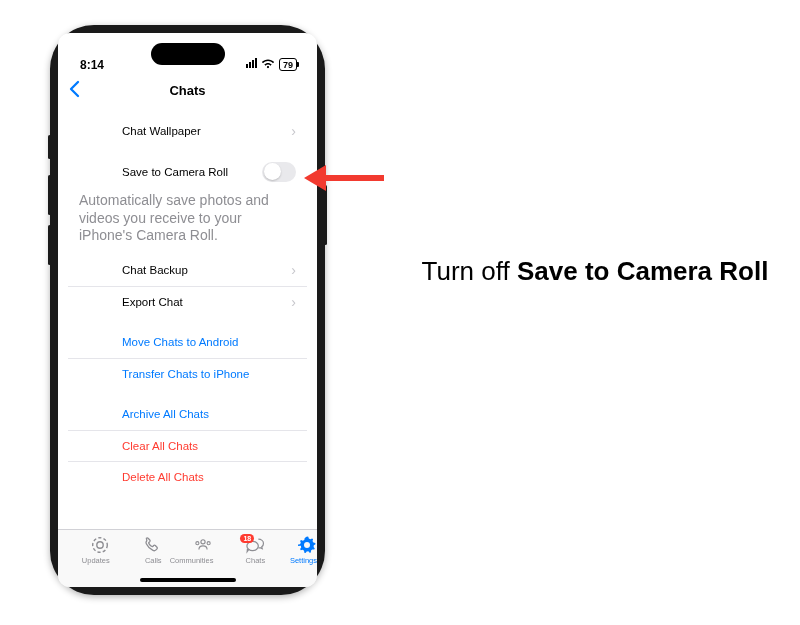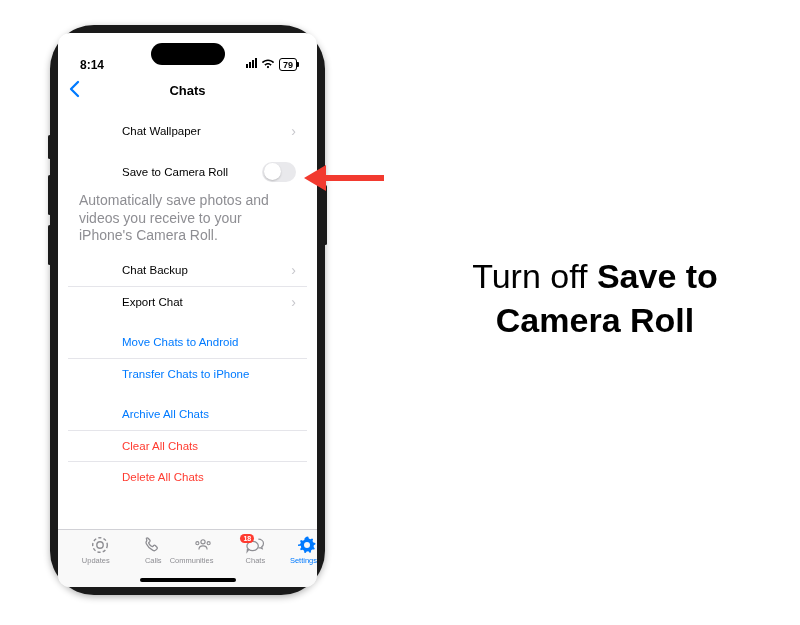--- a/index.html
+++ b/index.html
@@ -186,21 +186,21 @@
     border-bottom: 13px solid transparent;
     border-right: 22px solid #f23a2f;
   }
 
   
   .instruction {
     position: absolute;
     left: 420px;
     top: 255px;
     width: 350px;
-    font-size: 34px;
+    font-size: 26px;
     line-height: 1.28;
     text-align: center;
     color: #000;
   }
   .instruction .bold { font-weight: 700; }
 </style>
 </head>
 <body>
 
 <div class="canvas">

